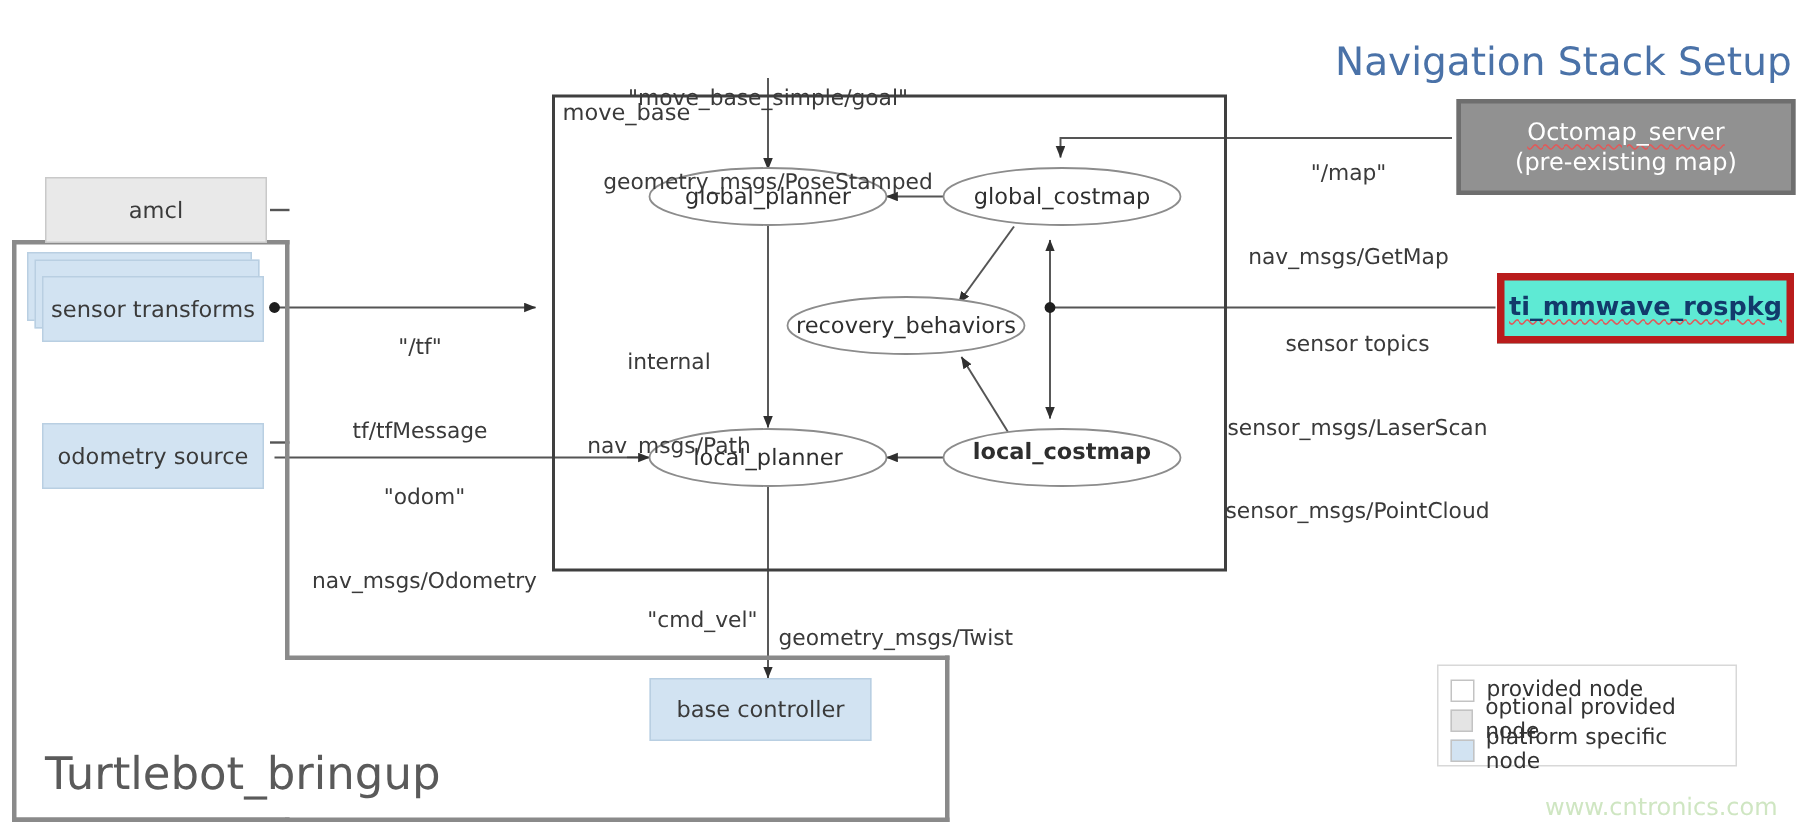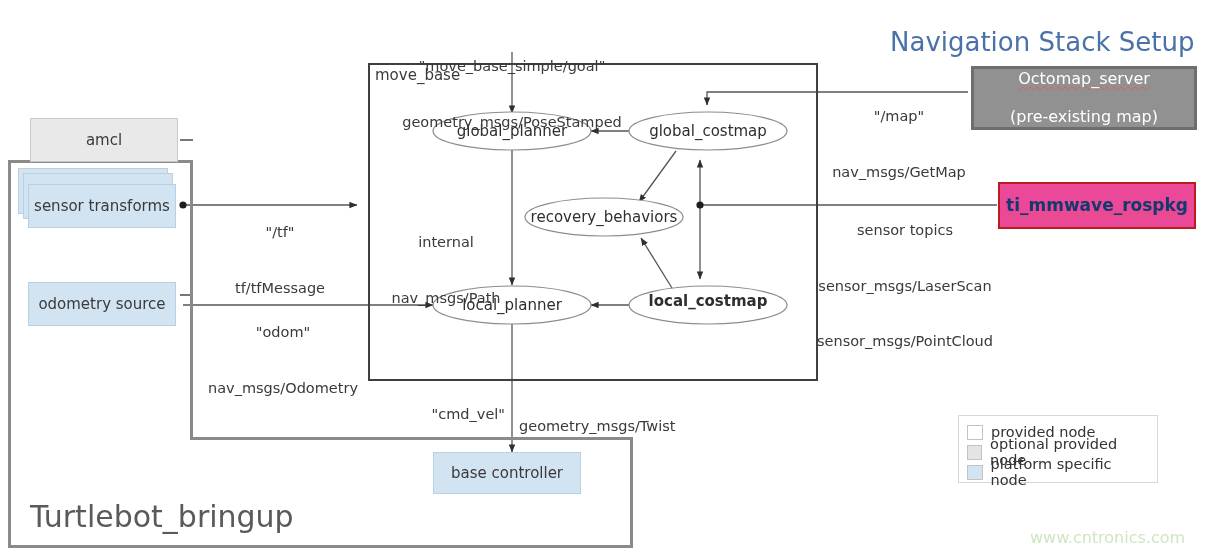--- a/index.html
+++ b/index.html
@@ -7,21 +7,21 @@
        font-family:"DejaVu Sans","Liberation Sans",sans-serif;color:#3a3a3a;}
   .stage{position:absolute;left:0;top:0;width:1208px;height:558px;}
   svg.wires{position:absolute;left:0;top:0;width:1208px;height:558px;pointer-events:none;}
 
   
   .nodebox{position:absolute;box-sizing:border-box;display:flex;align-items:center;
            justify-content:center;text-align:center;line-height:1.22;}
   .n-gray{background:#e9e9e9;border:1px solid #c9c9c9;color:#3a3a3a;font-size:15px;}
   .n-blue{background:#d2e3f2;border:1px solid #b9cfe2;color:#3a3a3a;font-size:15px;}
   .n-darkgray{background:#919191;border:3px solid #6e6e6e;color:#ffffff;font-size:16px;}
-  .n-teal{background:#ec4899;border:2px solid #b91c1c;color:#123a6b;font-size:17px;font-weight:bold;}
+  .n-teal{background:#5eead4;border:5px solid #b91c1c;color:#123a6b;font-size:17px;font-weight:bold;}
 
   .stack-l1,.stack-l2{position:absolute;background:#d2e3f2;border:1px solid #b9cfe2;}
 
   
   .frame{position:absolute;box-sizing:border-box;border:3px solid #8a8a8a;background:transparent;}
   .frame-thin{position:absolute;box-sizing:border-box;border:2px solid #3f3f3f;background:transparent;}
 
   
   .lbl{position:absolute;font-size:14.5px;color:#3a3a3a;line-height:1.28;white-space:pre;}
   .lbl.c{text-align:center;}
@@ -124,21 +124,21 @@
   </div>
 
   <div class="nodebox n-blue" style="left:28px;top:184px;width:148px;height:44px;">
     <span>sensor transforms</span>
   </div>
 
   <div class="nodebox n-blue" style="left:433px;top:452px;width:148px;height:42px;">
     <span>base controller</span>
   </div>
 
-  <div class="nodebox n-darkgray" style="left:971px;top:66px;width:226px;height:64px;flex-direction:column;justify-content:space-between;">
+  <div class="nodebox n-darkgray" style="left:971px;top:66px;width:226px;height:64px;flex-direction:column;">
     <span class="sq" style="text-decoration-color:#e05a5a;">Octomap_server</span>
     <span>(pre-existing  map)</span>
   </div>
 
   <div class="nodebox n-teal" style="left:998px;top:182px;width:198px;height:47px;">
     <span class="sq">ti_mmwave_rospkg</span>
   </div>
 
   <svg class="wires" viewBox="0 0 1208 558">
     <g fill="#ffffff" stroke="#8c8c8c" stroke-width="1.2">
@@ -185,21 +185,21 @@
   <div class="lbl c" style="left:385px;top:196px;width:122px;">
     <div>internal</div>
     <div>nav_msgs/Path</div>
   </div>
 
   <div class="lbl r" style="left:330px;top:405px;width:175px;">"cmd_vel"</div>
   <div class="lbl" style="left:519px;top:417px;width:250px;">geometry_msgs/Twist</div>
 
   <div id="page-title" style="left:890px;top:27px;">Navigation Stack Setup</div>
 
-  <div id="legend" style="left:958px;top:415px;width:200px;height:68px;">
+  <div id="legend" style="left:958px;top:443px;width:200px;height:68px;">
     <div class="leg-row">
       <span class="leg-sw sw-white"></span>
       <span>provided node</span>
     </div>
     <div class="leg-row">
       <span class="leg-sw sw-gray"></span>
       <span>optional provided node</span>
     </div>
     <div class="leg-row">
       <span class="leg-sw sw-blue"></span>

